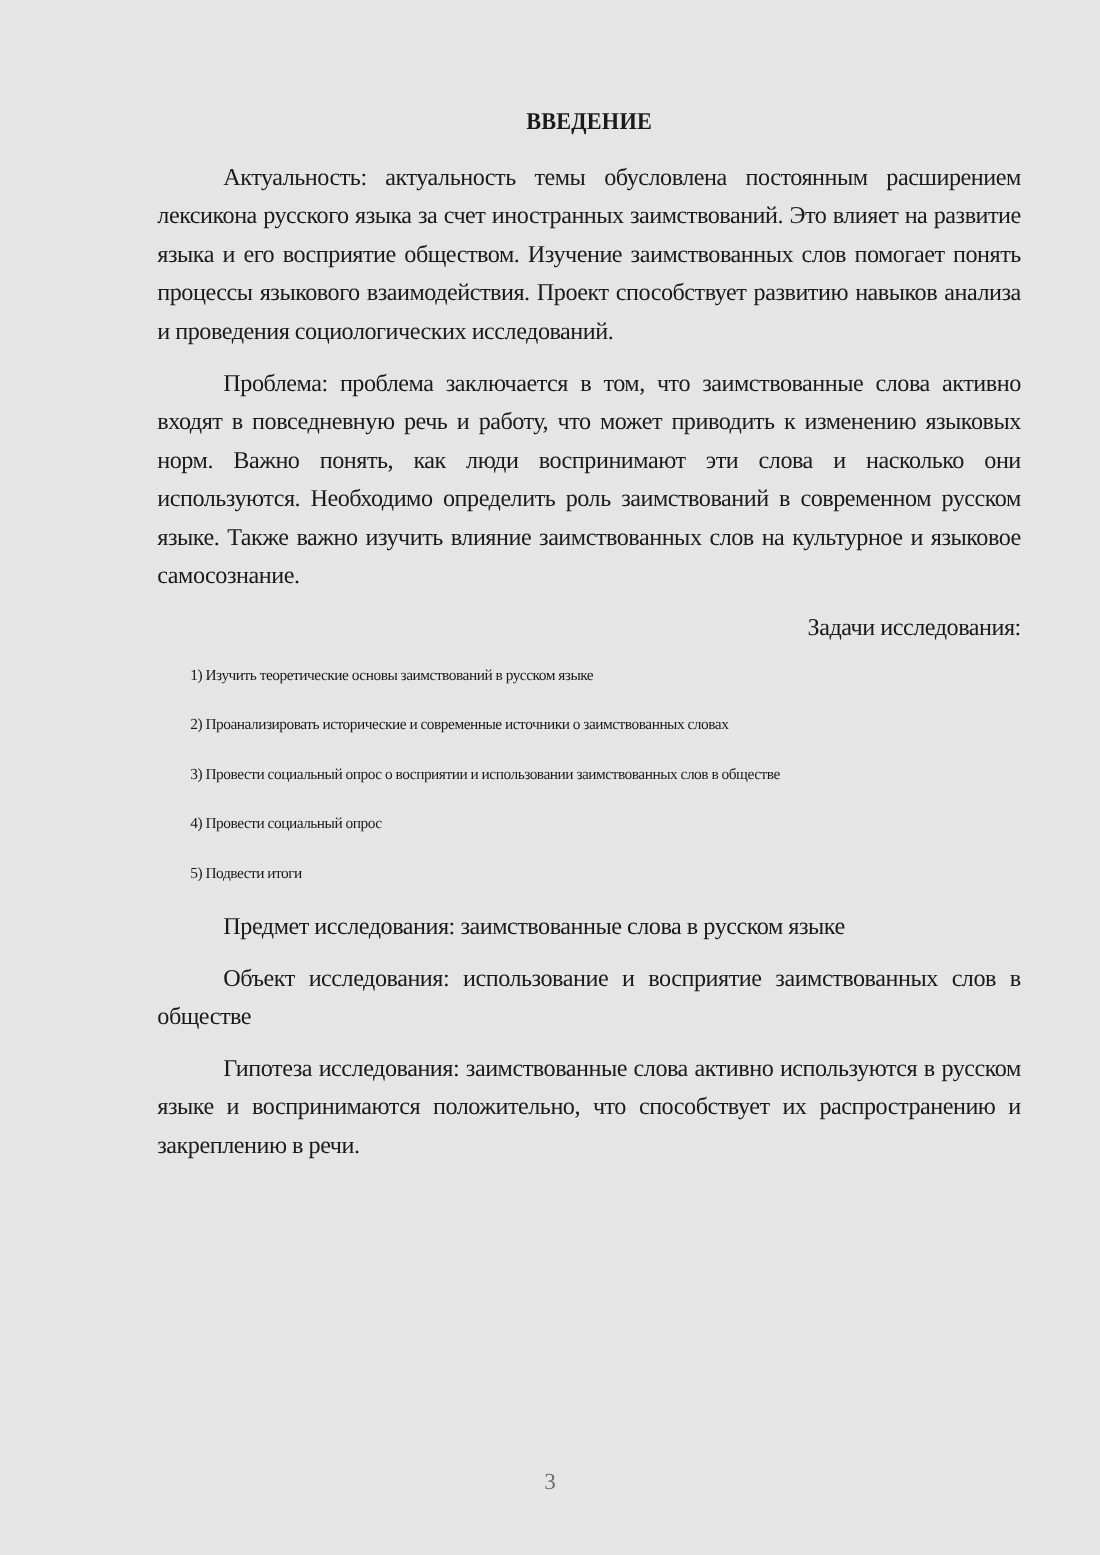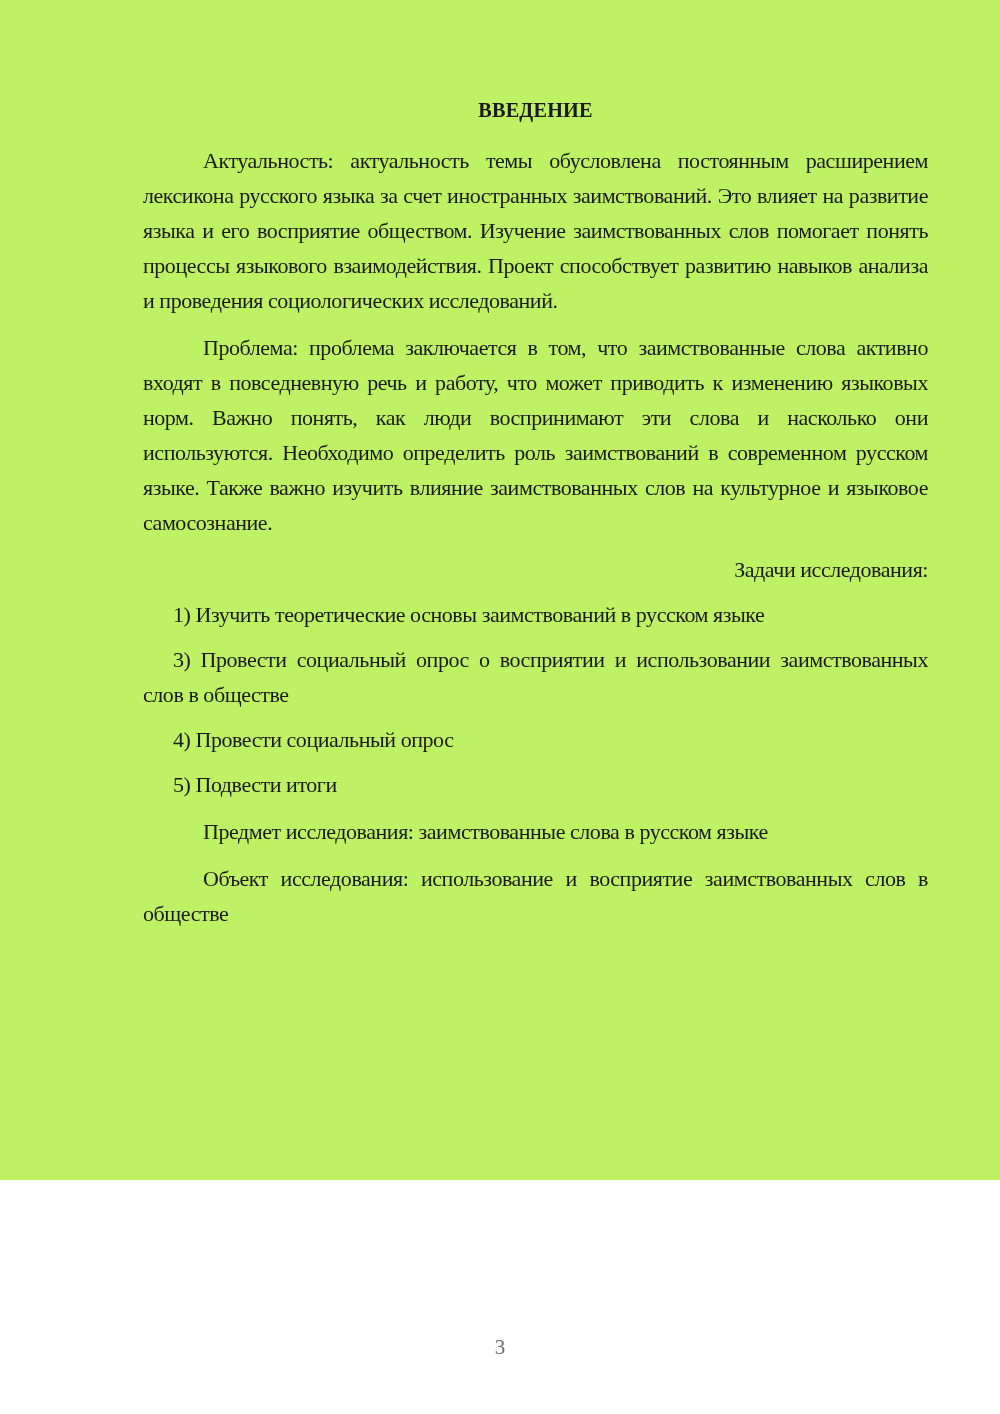--- a/index.html
+++ b/index.html
@@ -13,22 +13,22 @@
       position: relative;
       overflow: hidden;
       font-family: "Liberation Serif", "DejaVu Serif", serif;
       color: #1a1a1a;
     }
     .page {
       position: absolute;
       left: 0;
       top: 0;
       width: 1000px;
-      height: 1180px;
-      background: #bef264;
+      height: 1414px;
+      background: #e5e5e5;
     }
     .content {
       position: absolute;
       left: 143px;
       top: 92px;
       width: 785px;
     }
     .heading {
       text-align: center;
       font-weight: bold;
@@ -49,21 +49,21 @@
       letter-spacing: -0.45px;
       word-spacing: 0px;
     }
     .para.gap {
       margin-top: 12px;
     }
     .para.first {
       margin-top: 16px;
     }
     .list-item {
-      font-size: 22px;
+      font-size: 14px;
       line-height: 35px;
       text-align: justify;
       text-indent: 30px;
       margin: 10px 0 0 0;
       letter-spacing: -0.45px;
     }
     .para.plain {
       text-align: right;
     }
     .page-number {
@@ -86,25 +86,27 @@
 
     <p class="para first">Актуальность: актуальность темы обусловлена постоянным расширением лексикона русского языка за счет иностранных заимствований. Это влияет на развитие языка и его восприятие обществом. Изучение заимствованных слов помогает понять процессы языкового взаимодействия. Проект способствует развитию навыков анализа и проведения социологических исследований.</p>
 
     <p class="para gap">Проблема: проблема заключается в том, что заимствованные слова активно входят в повседневную речь и работу, что может приводить к изменению языковых норм. Важно понять, как люди воспринимают эти слова и насколько они используются. Необходимо определить роль заимствований в современном русском языке. Также важно изучить влияние заимствованных слов на культурное и языковое самосознание.</p>
 
 
     <p class="para gap plain">Задачи исследования:</p>
 
     <div>
       <p class="list-item">1) Изучить теоретические основы заимствований в русском языке</p>
+      <p class="list-item">2) Проанализировать исторические и современные источники о заимствованных словах</p>
       <p class="list-item">3) Провести социальный опрос о восприятии и использовании заимствованных слов в обществе</p>
       <p class="list-item">4) Провести социальный опрос</p>
       <p class="list-item">5) Подвести итоги</p>
     </div>
 
     <p class="para gap">Предмет исследования: заимствованные слова в русском языке</p>
 
     <p class="para gap">Объект исследования: использование и восприятие заимствованных слов в обществе</p>
 
+    <p class="para gap">Гипотеза исследования: заимствованные слова активно используются в русском языке и воспринимаются положительно, что способствует их распространению и закреплению в речи.</p>
   </div>
 
   <div class="page-number">3</div>
 </div>
 
 </body></html>

